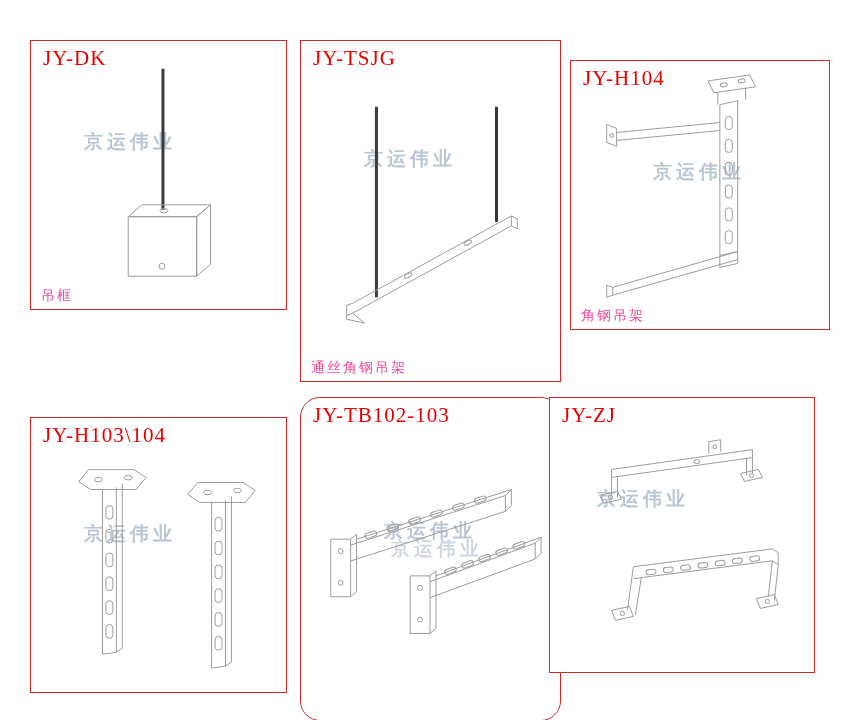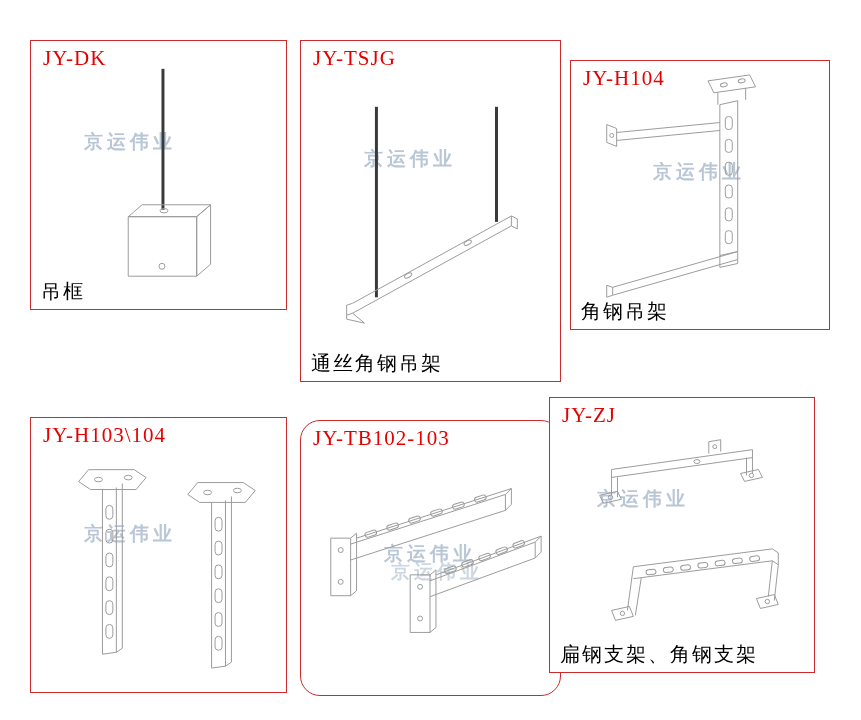--- a/index.html
+++ b/index.html
@@ -1,20 +1,20 @@
 <!DOCTYPE html>
 <html><head>
 <meta charset="utf-8">
 <style>
   * { margin:0; padding:0; box-sizing:border-box; }
   html,body { width:861px; height:720px; background:#ffffff; overflow:hidden; }
   body { position:relative; font-family:"Liberation Serif","DejaVu Serif",serif; }
   .cell { position:absolute; border:1px solid #cc2b2b; background:#ffffff;padding-left:43px; }
   .code { position:absolute; top:5px; left:12px; font-size:21px; color:#e60000; letter-spacing:1px; white-space:nowrap; }
-  .name { position:absolute; bottom:4px; left:10px; font-size:20px; color:#000000; letter-spacing:2px; white-space:nowrap; }
+  .name { position:absolute; bottom:4px; left:10px; font-size:14px; color:#ec4899; letter-spacing:2px; white-space:nowrap; }
   .watermark { position:absolute; font-size:19px; font-weight:bold; letter-spacing:4px;
                color:rgba(125,152,178,0.55); white-space:nowrap;
                font-family:"DejaVu Sans","Liberation Sans",sans-serif; }
   .drawing { position:absolute; left:0; top:0; width:100%; height:100%; }
   .drawing path, .drawing line, .drawing rect, .drawing circle, .drawing ellipse, .drawing polyline {
       stroke:#9b9b9b; stroke-width:1; fill:none; }
   .rod { stroke:#3a3a3a !important; stroke-width:3 !important; }
 </style>
 </head>
 <body>
@@ -117,21 +117,21 @@
       <rect x="185.5" y="100" width="7" height="14" rx="3.5"></rect>
       <rect x="185.5" y="124" width="7" height="14" rx="3.5"></rect>
       <rect x="185.5" y="148" width="7" height="14" rx="3.5"></rect>
       <rect x="185.5" y="172" width="7" height="14" rx="3.5"></rect>
       <rect x="185.5" y="196" width="7" height="14" rx="3.5"></rect>
       <rect x="185.5" y="220" width="7" height="14" rx="3.5"></rect>
     </g>
   </svg>
 </div>
 
-<div class="cell" style="left:300px; top:420px; width:261px; height:276px;border-radius:20px;">
+<div class="cell" style="left:300px; top:397px; width:261px; height:324px;border-radius:20px;">
   <div class="code">JY-TB102-103</div>
   <div class="watermark" style="left:83px; top:120px;">京运伟业</div>
   <div class="watermark" style="left:90px; top:138px; opacity:0.7;">京运伟业</div>
   <svg class="drawing" viewBox="0 0 261 276">
     <g>
       <path d="M30,118 L50,118 L50,176 L30,176 Z"></path>
       <path d="M50,118 L56,113 L56,171 L50,176"></path>
       <circle cx="40" cy="130" r="2.5"></circle>
       <circle cx="40" cy="162" r="2.5"></circle>
       <path d="M50,124 L206,74 M50,140 L206,90 M56,118 L212,68"></path>
@@ -186,14 +186,13 @@
       <rect x="183.8" y="161.5" width="10" height="5" rx="2.5" transform="rotate(-7 188.8 164)"></rect>
       <rect x="201.2" y="159.3" width="10" height="5" rx="2.5" transform="rotate(-7 206.2 161.8)"></rect>
       <path d="M84,170 L78,214 M92,181 L86,219"></path>
       <path d="M62,214 L80,210 L84,220 L66,224 Z"></path>
       <circle cx="73" cy="217" r="2.2"></circle>
       <path d="M224,164 L220,200 M230,168 L226,204"></path>
       <path d="M208,202 L226,198 L230,208 L212,212 Z"></path>
       <circle cx="219" cy="205" r="2.2"></circle>
     </g>
   </svg>
-  <div class="name">扁钢支架、角钢支架</div>
 </div>
 
 </body></html>

